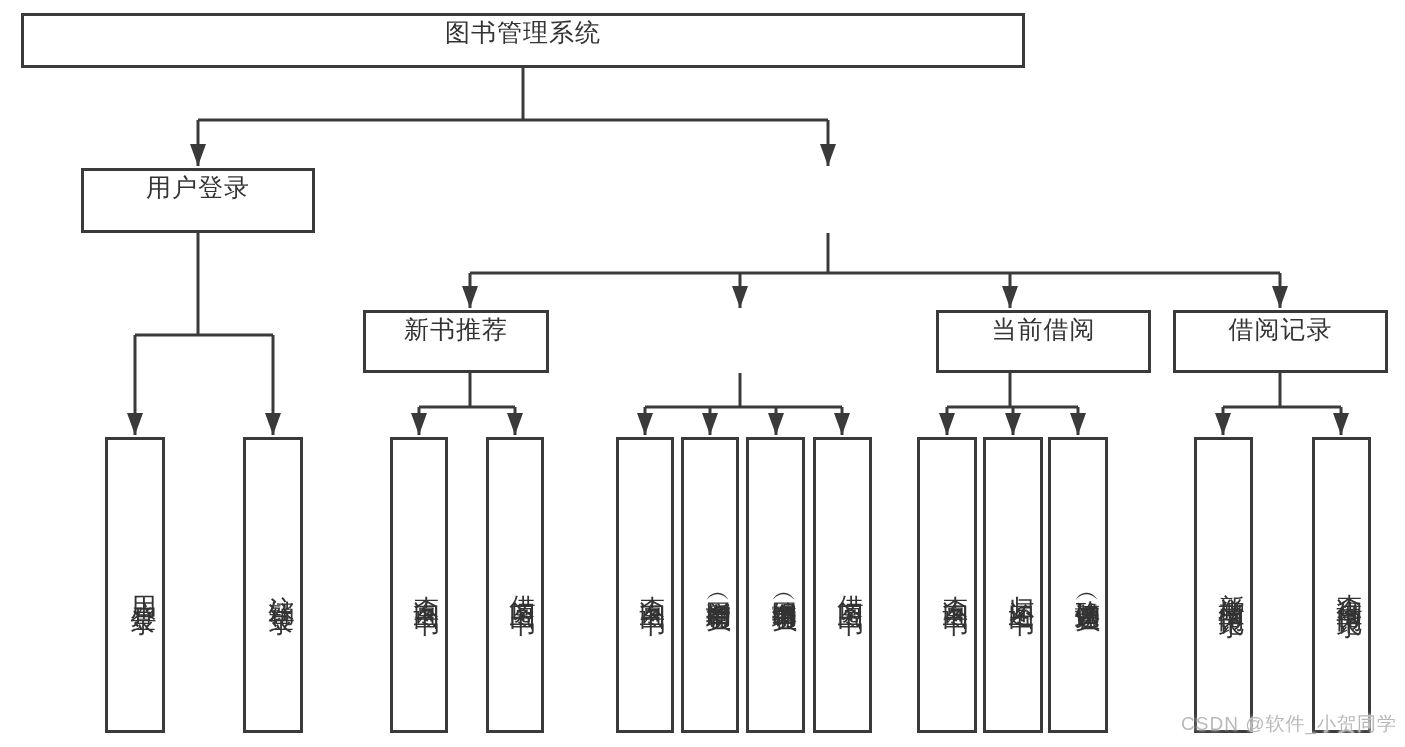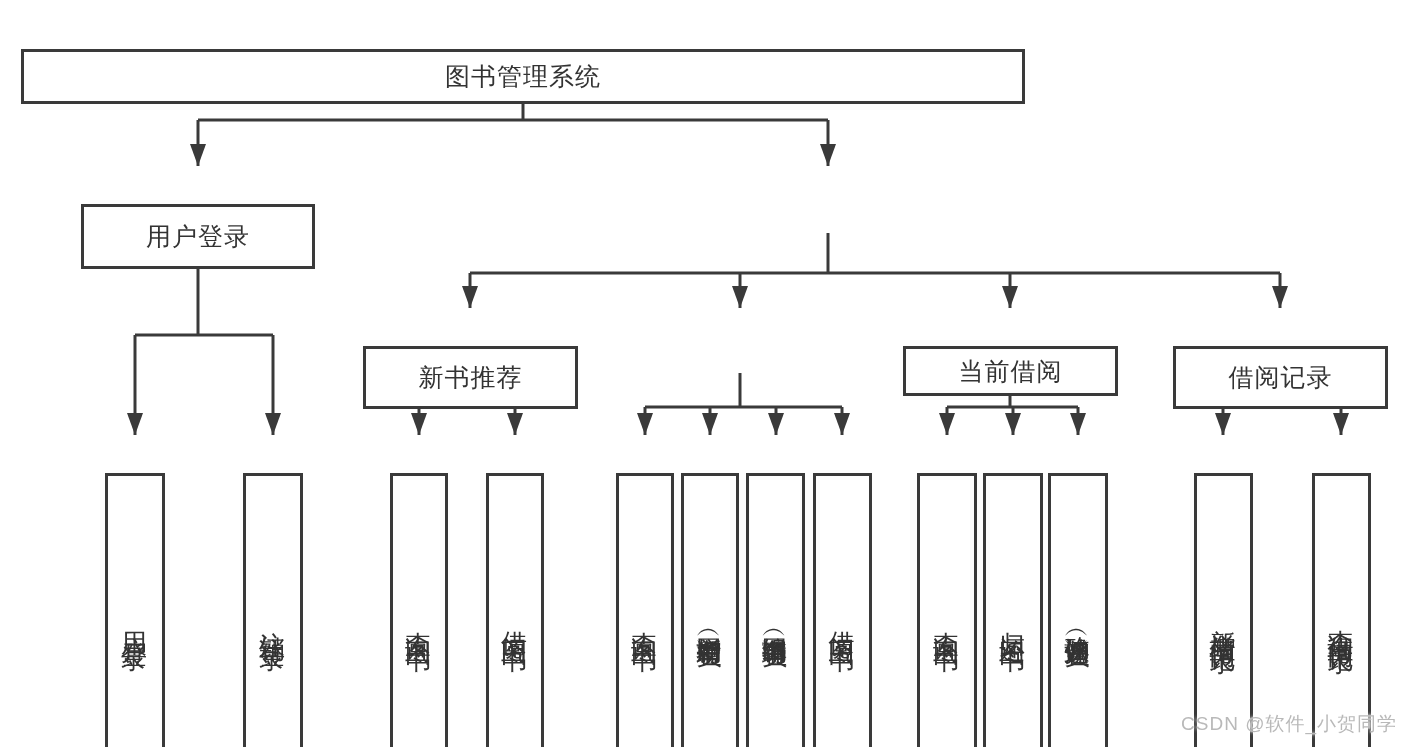--- a/index.html
+++ b/index.html
@@ -4,23 +4,22 @@
 <style>
   html,body{margin:0;padding:0;background:#fff;}
   .stage{
     position:relative;width:1405px;height:747px;background:#ffffff;
     font-family:"Liberation Sans","DejaVu Sans",sans-serif;
     overflow:hidden;
   }
   .connectors{position:absolute;left:0;top:0;z-index:1;}
   .box{
     position:absolute;box-sizing:border-box;border:3px solid #3a3a3a;
-    background:#ffffff;color:#333333;display:flex;align-items:center;justify-content:center;
+    background:#ffffff;color:#333333;display:flex;align-items:flex-start;justify-content:center;
     z-index:2;
-    margin-top:36px;
   }
   .hbox{font-size:25px;letter-spacing:1px;}
   .vbox{
     font-size:26px;
     writing-mode:vertical-rl;text-orientation:mixed;
     letter-spacing:5px;
     top:437px;height:296px;width:60px;
   }
   .vbox.long{letter-spacing:1px;font-size:25px;}
   .vbox.med{letter-spacing:4px;}
@@ -87,24 +86,24 @@
   </svg>
 
   <div class="box hbox" style="left:21px;top:13px;width:1004px;height:55px">
     <span>图书管理系统</span>
   </div>
 
   <div class="box hbox" style="left:81px;top:168px;width:234px;height:65px">
     <span>用户登录</span>
   </div>
 
-  <div class="box hbox" style="left:363px;top:310px;width:215px;height:63px">
+  <div class="box hbox" style="left:363px;top:310px;width:186px;height:63px">
     <span>新书推荐</span>
   </div>
-  <div class="box hbox" style="left:903px;top:310px;width:215px;height:50px">
+  <div class="box hbox" style="left:936px;top:310px;width:215px;height:63px">
     <span>当前借阅</span>
   </div>
   <div class="box hbox" style="left:1173px;top:310px;width:215px;height:63px">
     <span>借阅记录</span>
   </div>
 
   <div class="box vbox" style="left:105px">
     <span>用户登录</span>
   </div>
   <div class="box vbox" style="left:243px">

